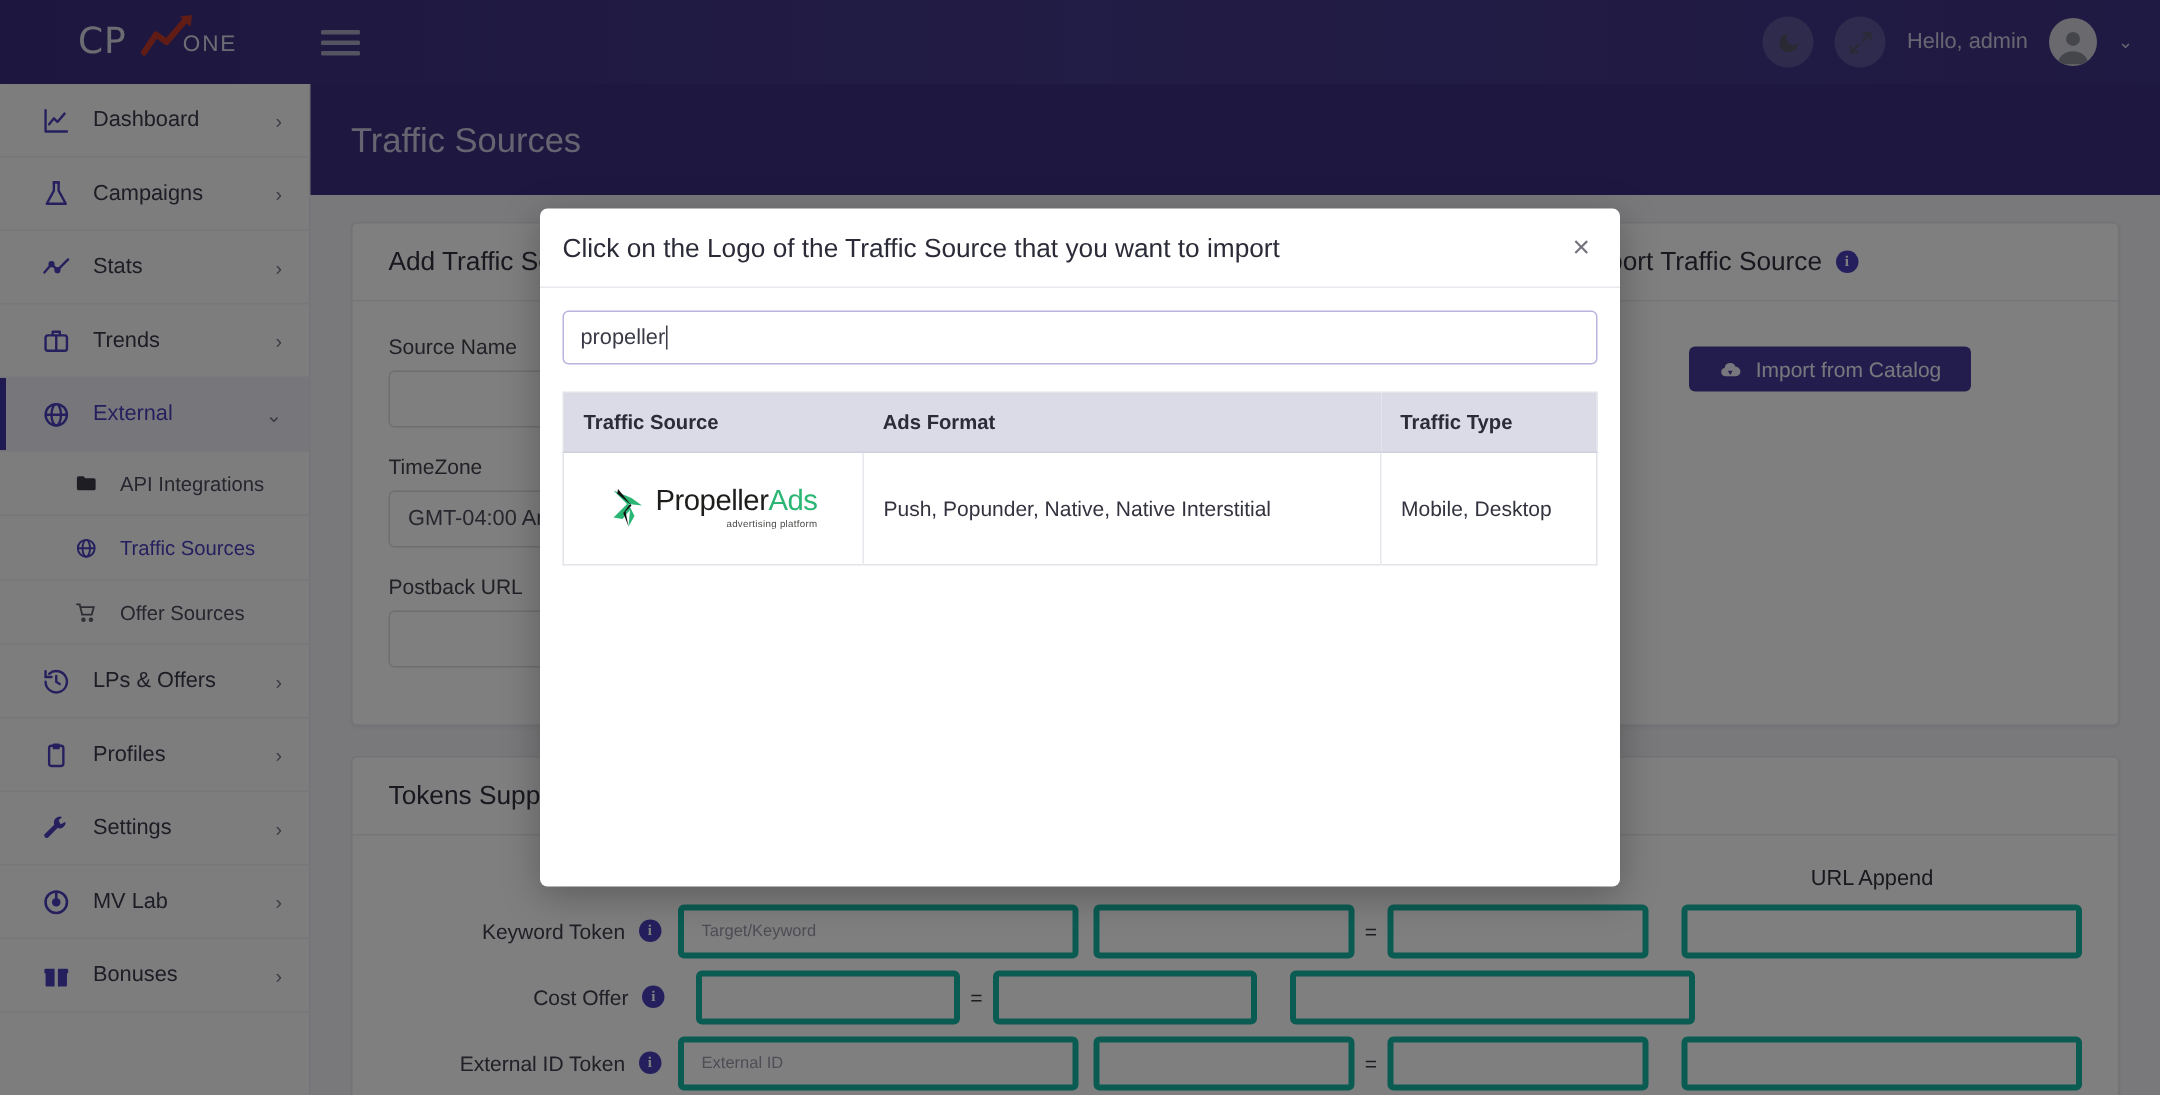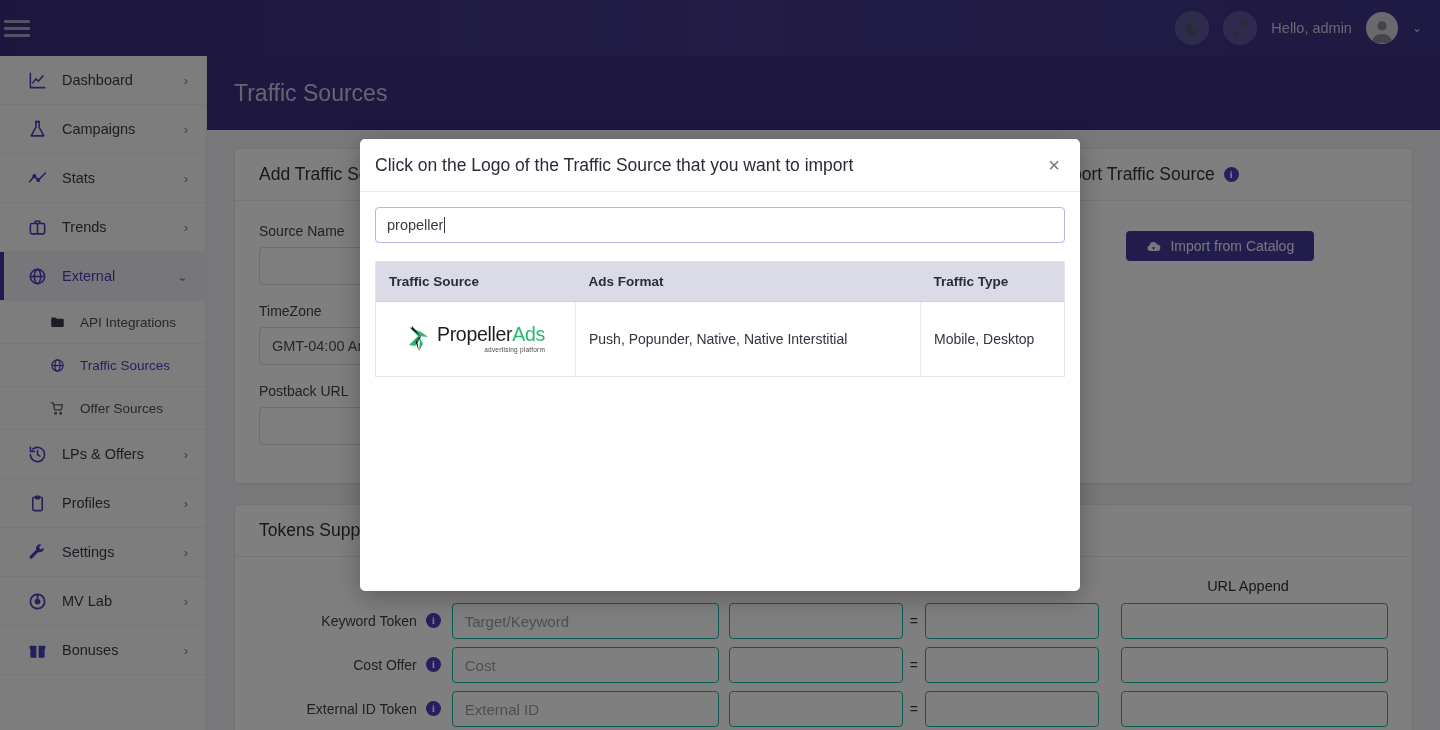--- a/index.html
+++ b/index.html
@@ -124,22 +124,22 @@
   .tok-headrow .sp-from { width: 180px; }
   .tok-headrow .sp-eq { width: 12px; }
   .tok-headrow .sp-to { width: 182px; }
   .tok-col-title { flex: 1; text-align: center; font-size: 14.5px; color: #31313e; }
   .tok-row { display: flex; align-items: center; margin-bottom: 8px; }
   .tok-label {
     width: 195px; text-align: right; padding-right: 11px;
     font-size: 14px; color: #40404e; display: flex; justify-content: flex-end;
   }
   .tok-in {
-    height: 36px; border: 1px solid #14b8a6; border-radius: 4px; background: #fff;
-    display: flex; align-items: center; padding: 0 12px; font-size: 15px; color: #9b9bab;
+    height: 36px; border: 4px solid #14b8a6; border-radius: 4px; background: #fff;
+    display: flex; align-items: center; padding: 0 12px; font-size: 11px; color: #9b9bab;
   }
   .tok-in.n { width: 270px; }
   .tok-in.f { width: 176px; margin-left: 10px; }
   .tok-in.t { width: 176px; }
   .tok-in.u { width: 270px; margin-left: 22px; }
   .eq { width: 22px; text-align: center; font-size: 14px; color: #3a3a46; }
 
   
   .dim {
     position: absolute; inset: 0; background: rgba(0,0,0,0.5); z-index: 50;
@@ -192,20 +192,30 @@
   .prop-tag { font-size: 6.5px; color: #4a4a48; letter-spacing: .2px; margin-top: 2px; }
 </style>
 </head>
 <body>
 
 <div id="app">
 
   <div class="page">
 
     <div class="topbar">
+      <div class="brand">
+        <div class="logo-wrap">
+          <span class="logo-text">CP</span>
+          <svg class="logo-arrow" width="46" height="30" viewBox="0 0 46 30">
+            <polyline points="2,26 10,14 17,19 30,4" fill="none" stroke="#c0392b" stroke-width="4" stroke-linecap="round" stroke-linejoin="round"></polyline>
+            <polygon points="26,2 34,1 33,9" fill="#c0392b"></polygon>
+          </svg>
+          <span class="logo-one">ONE</span>
+        </div>
+      </div>
       <div class="hamburger">
         <span></span>
           <span></span>
           <span></span>
       </div>
 
       <div class="top-right">
         <div class="circle-btn">
           <svg width="17" height="17" viewBox="0 0 24 24" fill="#55546b">
             <path d="M21 12.8A9 9 0 1 1 11.2 3a7 7 0 0 0 9.8 9.8z"></path>
@@ -437,21 +447,20 @@
             <div class="eq">=</div>
             <div class="tok-in t"></div>
             <div class="tok-in u"></div>
           </div>
 
           <div class="tok-row">
             <div class="tok-label">
               <span>Cost Offer</span>
               <span class="info-dot">i</span>
             </div>
-            <div class="tok-in n">Cost</div>
             <div class="tok-in f"></div>
             <div class="eq">=</div>
             <div class="tok-in t"></div>
             <div class="tok-in u"></div>
           </div>
 
           <div class="tok-row">
             <div class="tok-label">
               <span>External ID Token</span>
               <span class="info-dot">i</span>

